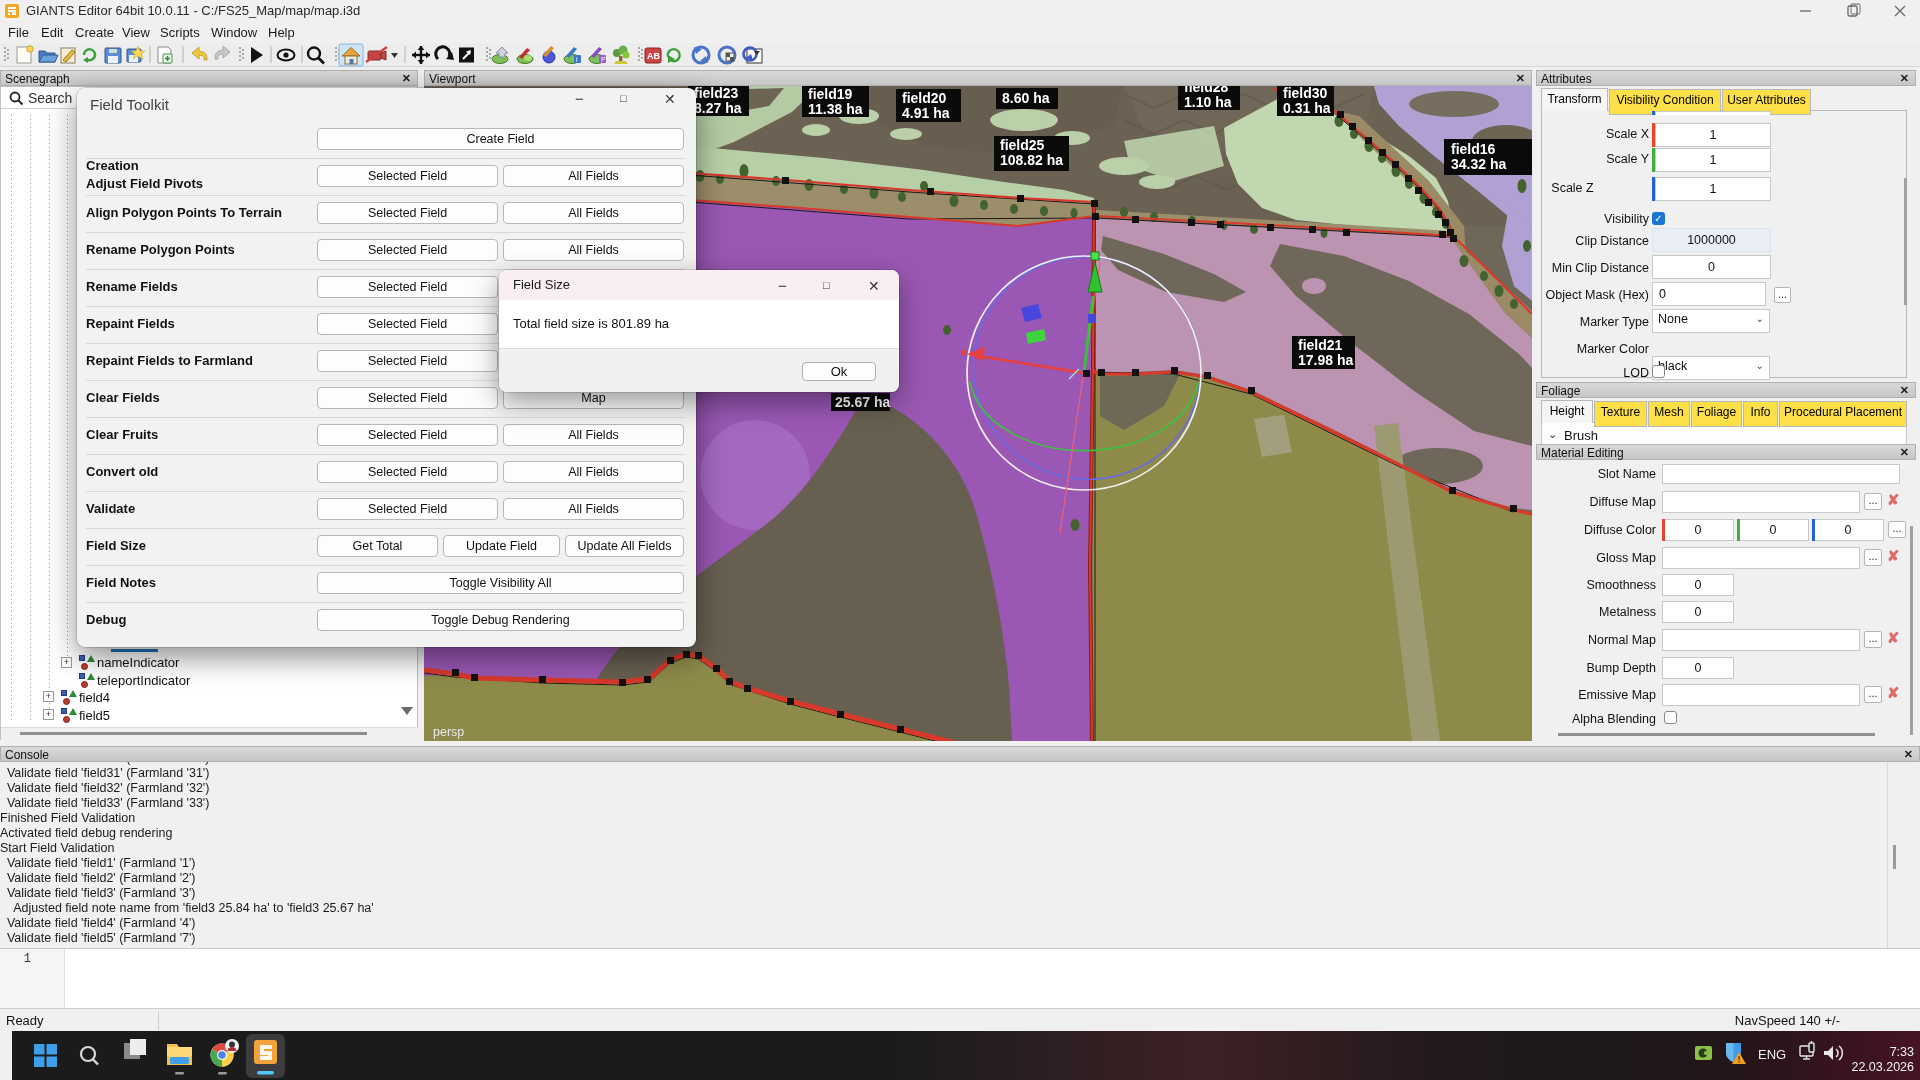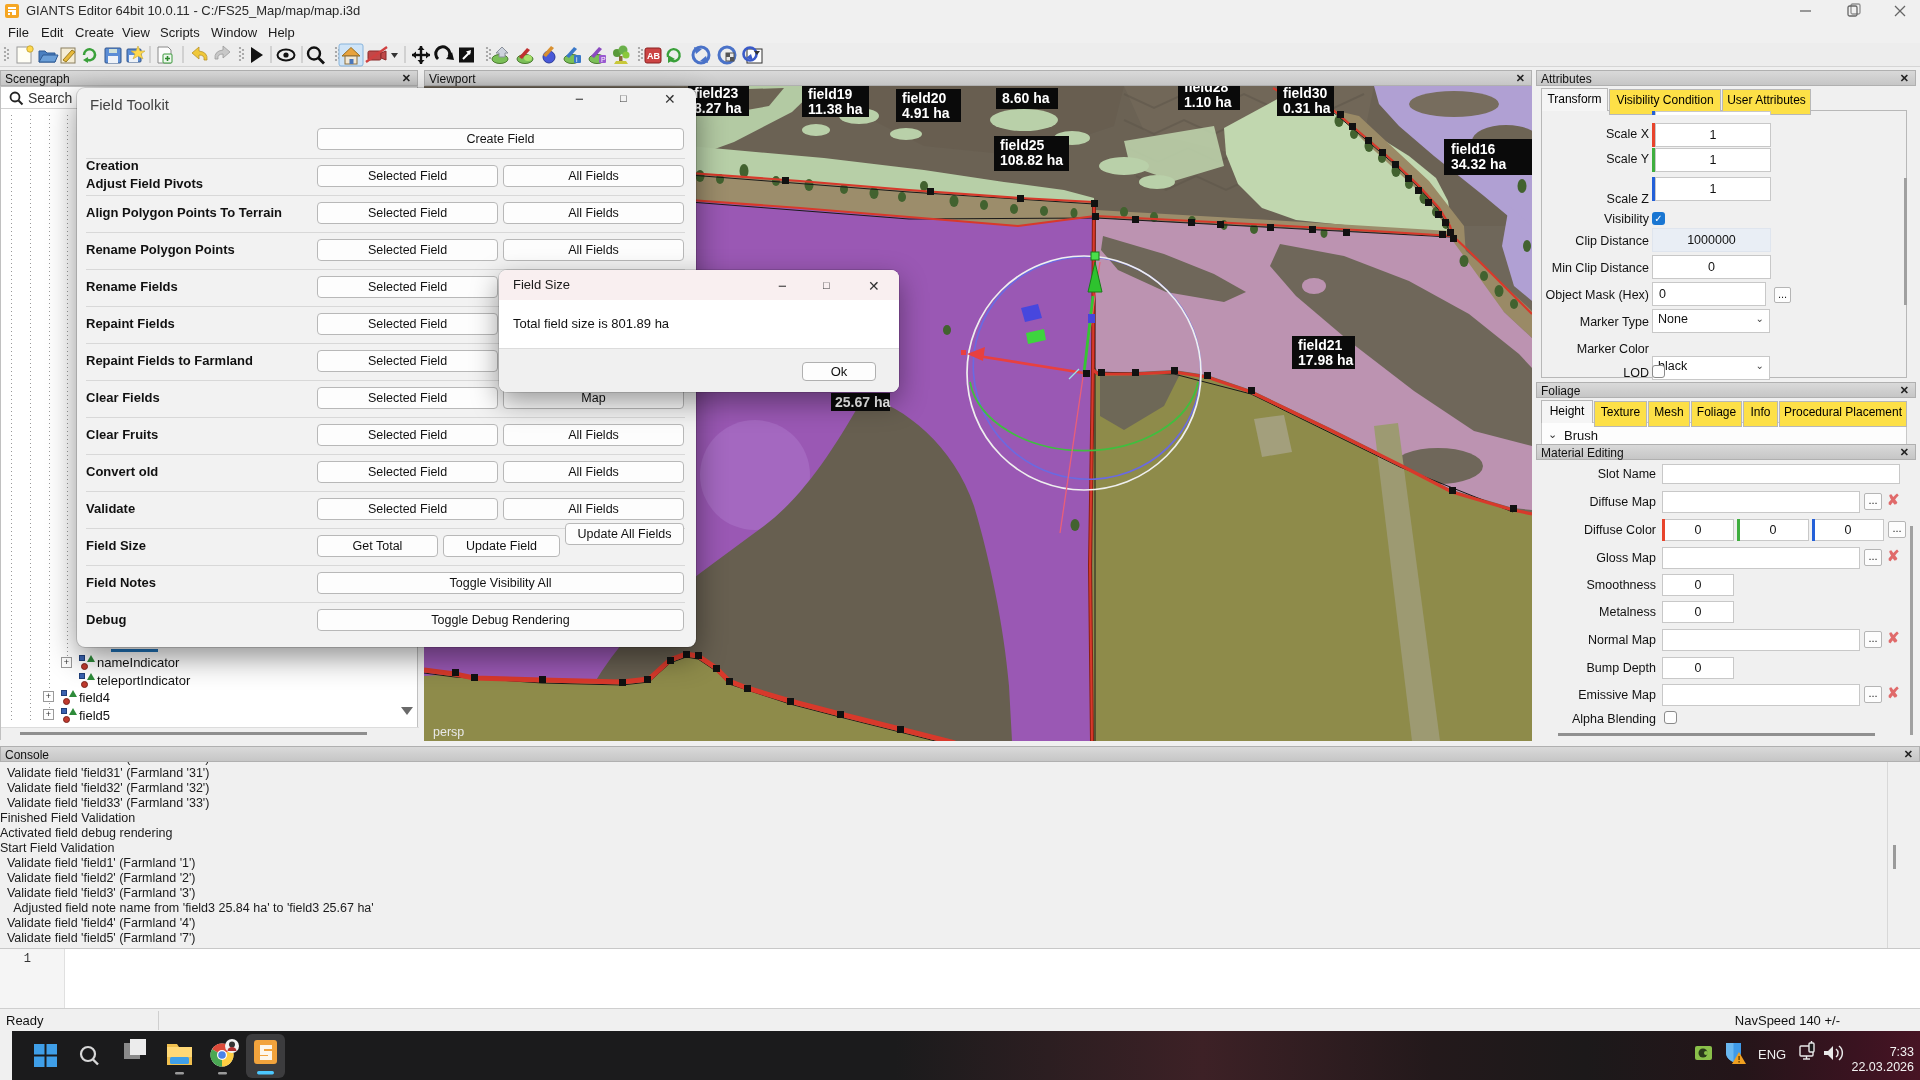--- a/index.html
+++ b/index.html
@@ -513,21 +513,21 @@
   <div class="accent" style="left:116px;top:25px;height:4px;background:#2460d8;"></div>
 
   <div class="flabel" style="left:-40px;top:41px;width:153px;">Scale X</div>
   <div class="finput" style="left:119px;top:37px;width:116px;height:24px;line-height:22px;">1</div>
   <div class="accent" style="left:116px;top:37px;height:24px;background:#e8442c;"></div>
 
   <div class="flabel" style="left:-40px;top:66px;width:153px;">Scale Y</div>
   <div class="finput" style="left:119px;top:62px;width:116px;height:24px;line-height:22px;">1</div>
   <div class="accent" style="left:116px;top:62px;height:24px;background:#3fae3f;"></div>
 
-  <div class="flabel" style="left:-40px;top:106px;width:153px;">Scale Z</div>
+  <div class="flabel" style="left:-40px;top:95px;width:153px;text-align:center;">Scale Z</div>
   <div class="finput" style="left:119px;top:91px;width:116px;height:24px;line-height:22px;">1</div>
   <div class="accent" style="left:116px;top:91px;height:24px;background:#2460d8;"></div>
 
   <div class="flabel" style="left:-40px;top:126px;width:153px;">Visibility</div>
   <div class="cbx on" style="left:116px;top:126px;">✓</div>
 
   <div class="flabel" style="left:-40px;top:148px;width:153px;">Clip Distance</div>
   <div class="finput" style="left:116px;top:142px;width:119px;height:24px;line-height:22px;background:#e9eef5;border-color:#dfe5ee;">1000000</div>
 
   <div class="flabel" style="left:-40px;top:175px;width:153px;">Min Clip Distance</div>
@@ -760,21 +760,21 @@
   <div class="tksep" style="top:403px;"></div>
 
   <span class="tkrow-label" style="top:413px;">Validate</span>
   <div class="tkbtn" style="left:240px; top:410px; width:181px;">Selected Field</div>
   <div class="tkbtn" style="left:426px; top:410px; width:181px;">All Fields</div>
   <div class="tksep" style="top:440px;"></div>
 
   <span class="tkrow-label" style="top:450px;">Field Size</span>
   <div class="tkbtn" style="left:240px; top:447px; width:121px;">Get Total</div>
   <div class="tkbtn" style="left:366px; top:447px; width:117px;">Update Field</div>
-  <div class="tkbtn" style="left:488px; top:435px; width:119px;">Update All Fields</div>
+  <div class="tkbtn" style="left:488px; top:447px; width:119px;">Update All Fields</div>
   <div class="tksep" style="top:477px;"></div>
 
   <span class="tkrow-label" style="top:487px;">Field Notes</span>
   <div class="tkbtn" style="left:240px; top:484px; width:367px;">Toggle Visibility All</div>
   <div class="tksep" style="top:514px;"></div>
 
   <span class="tkrow-label" style="top:524px;">Debug</span>
   <div class="tkbtn" style="left:240px; top:521px; width:367px;">Toggle Debug Rendering</div>
 </div>
 

